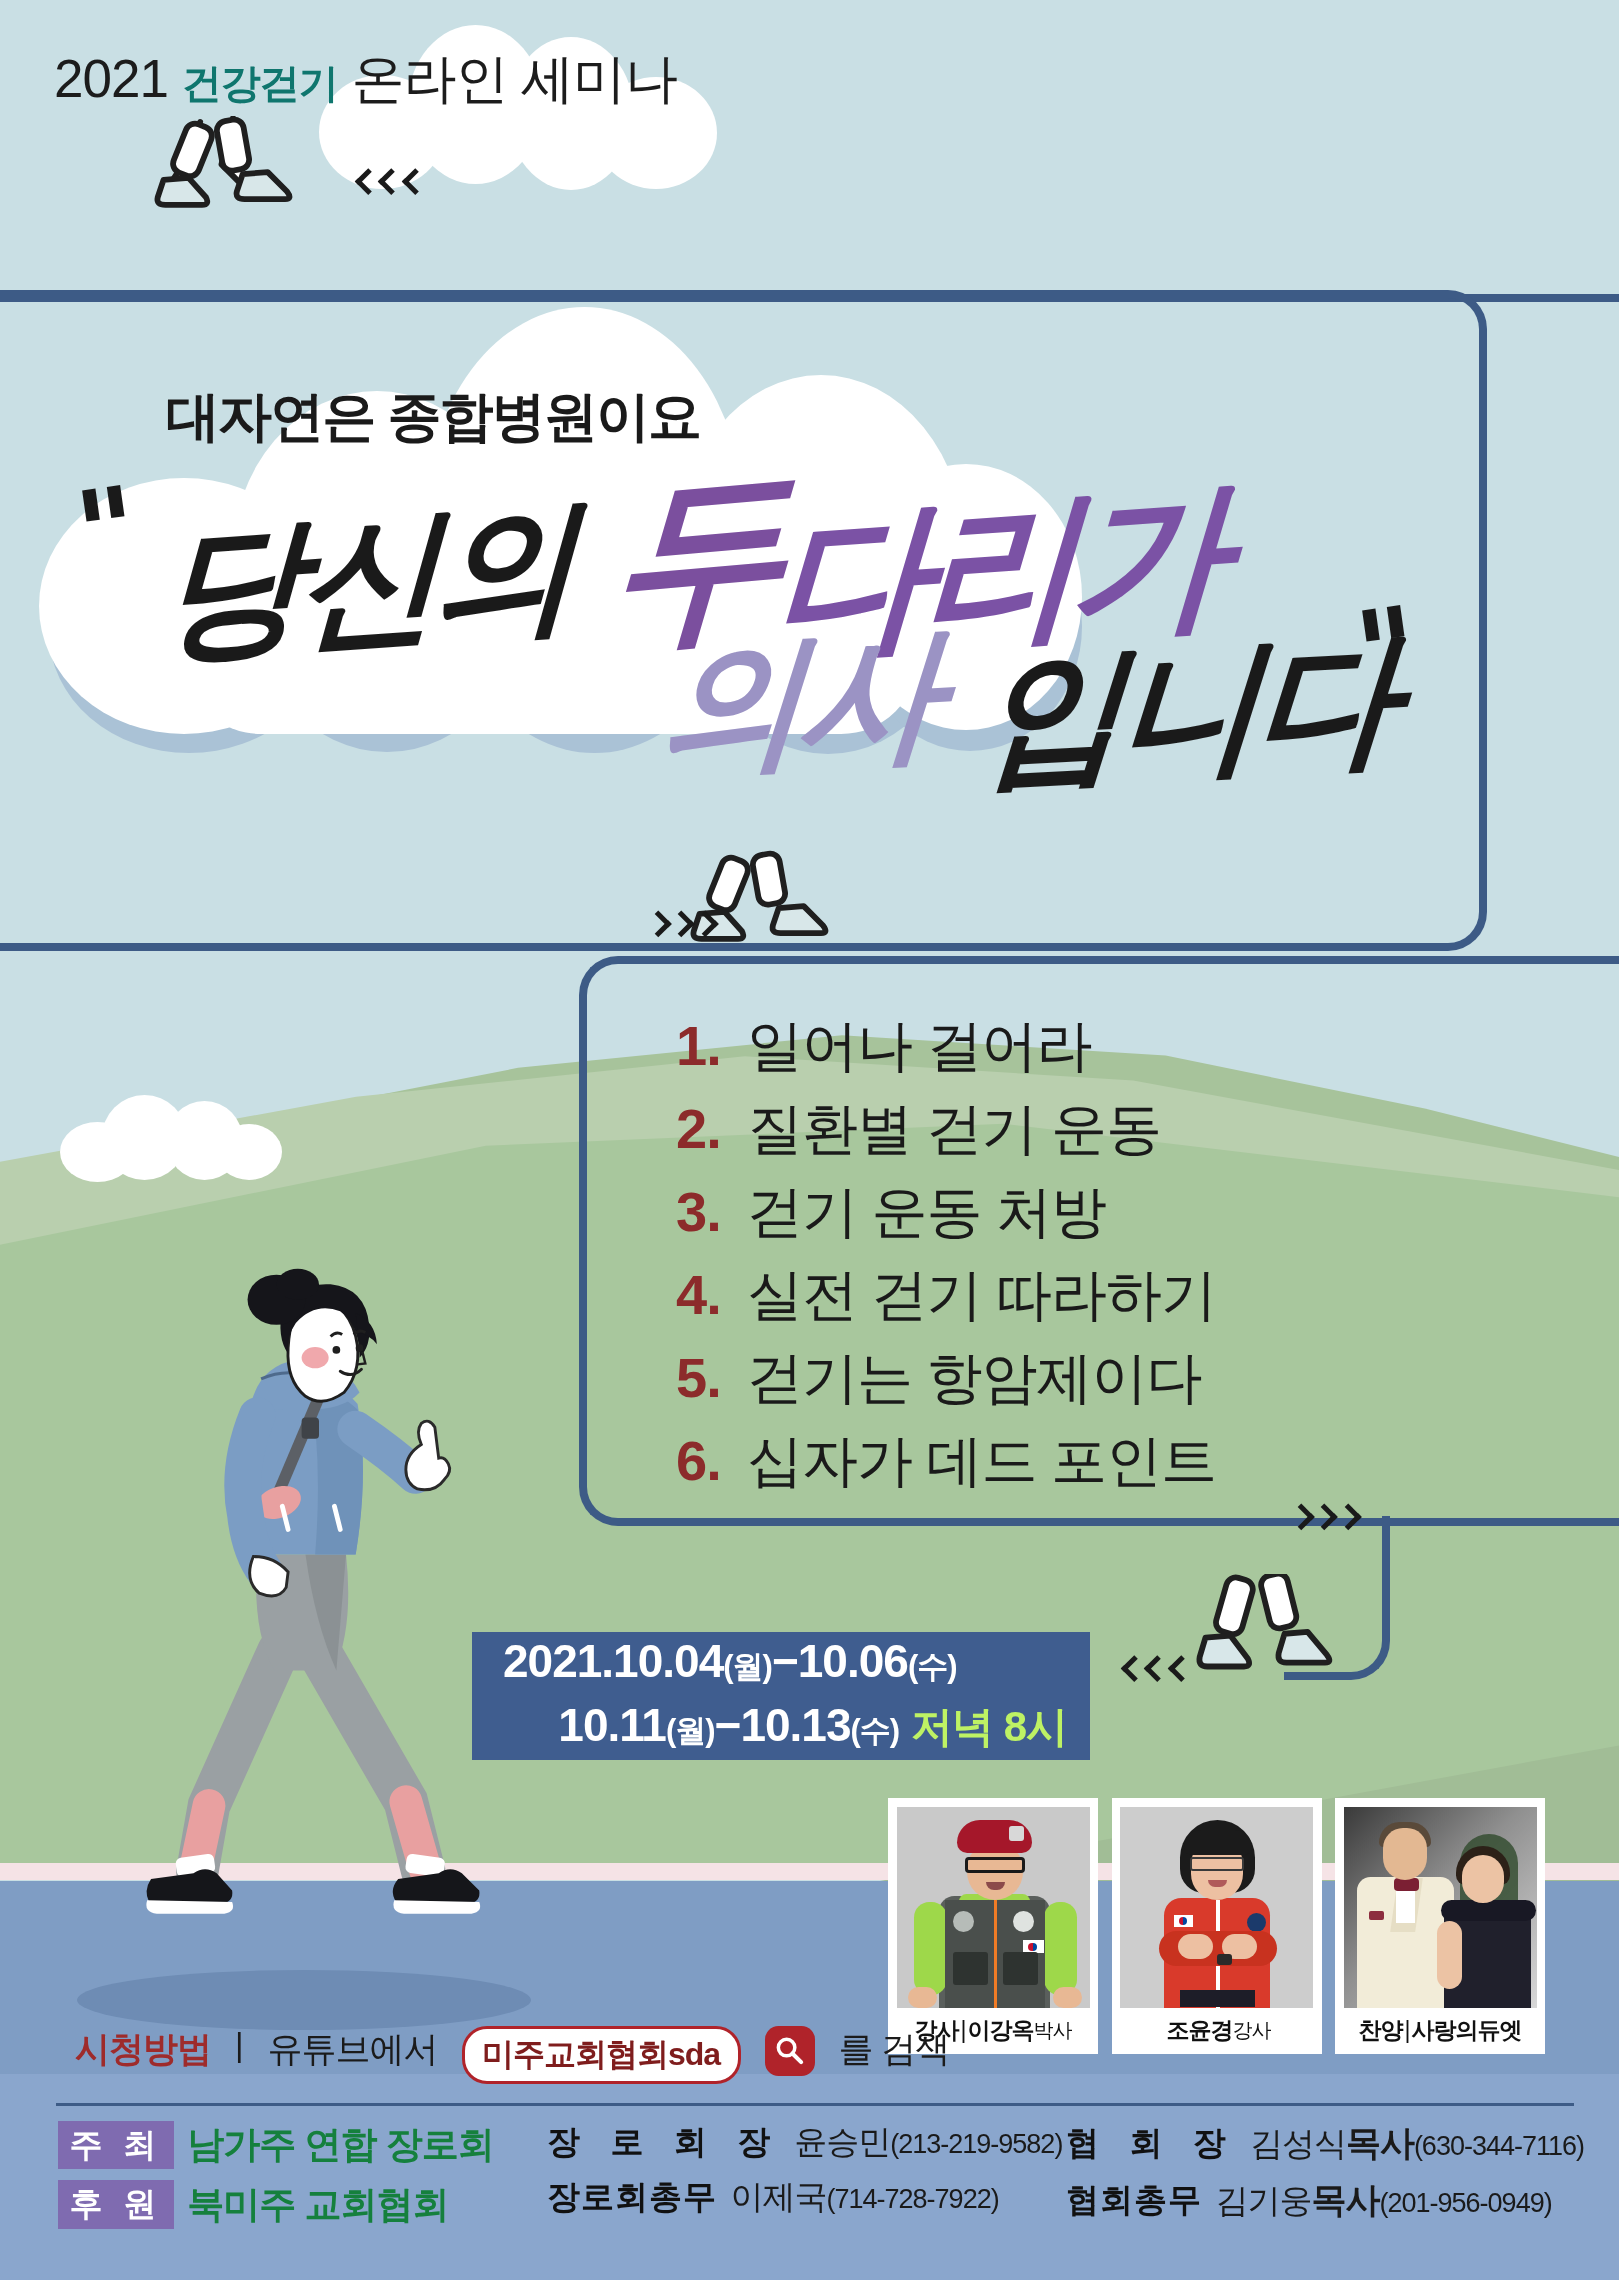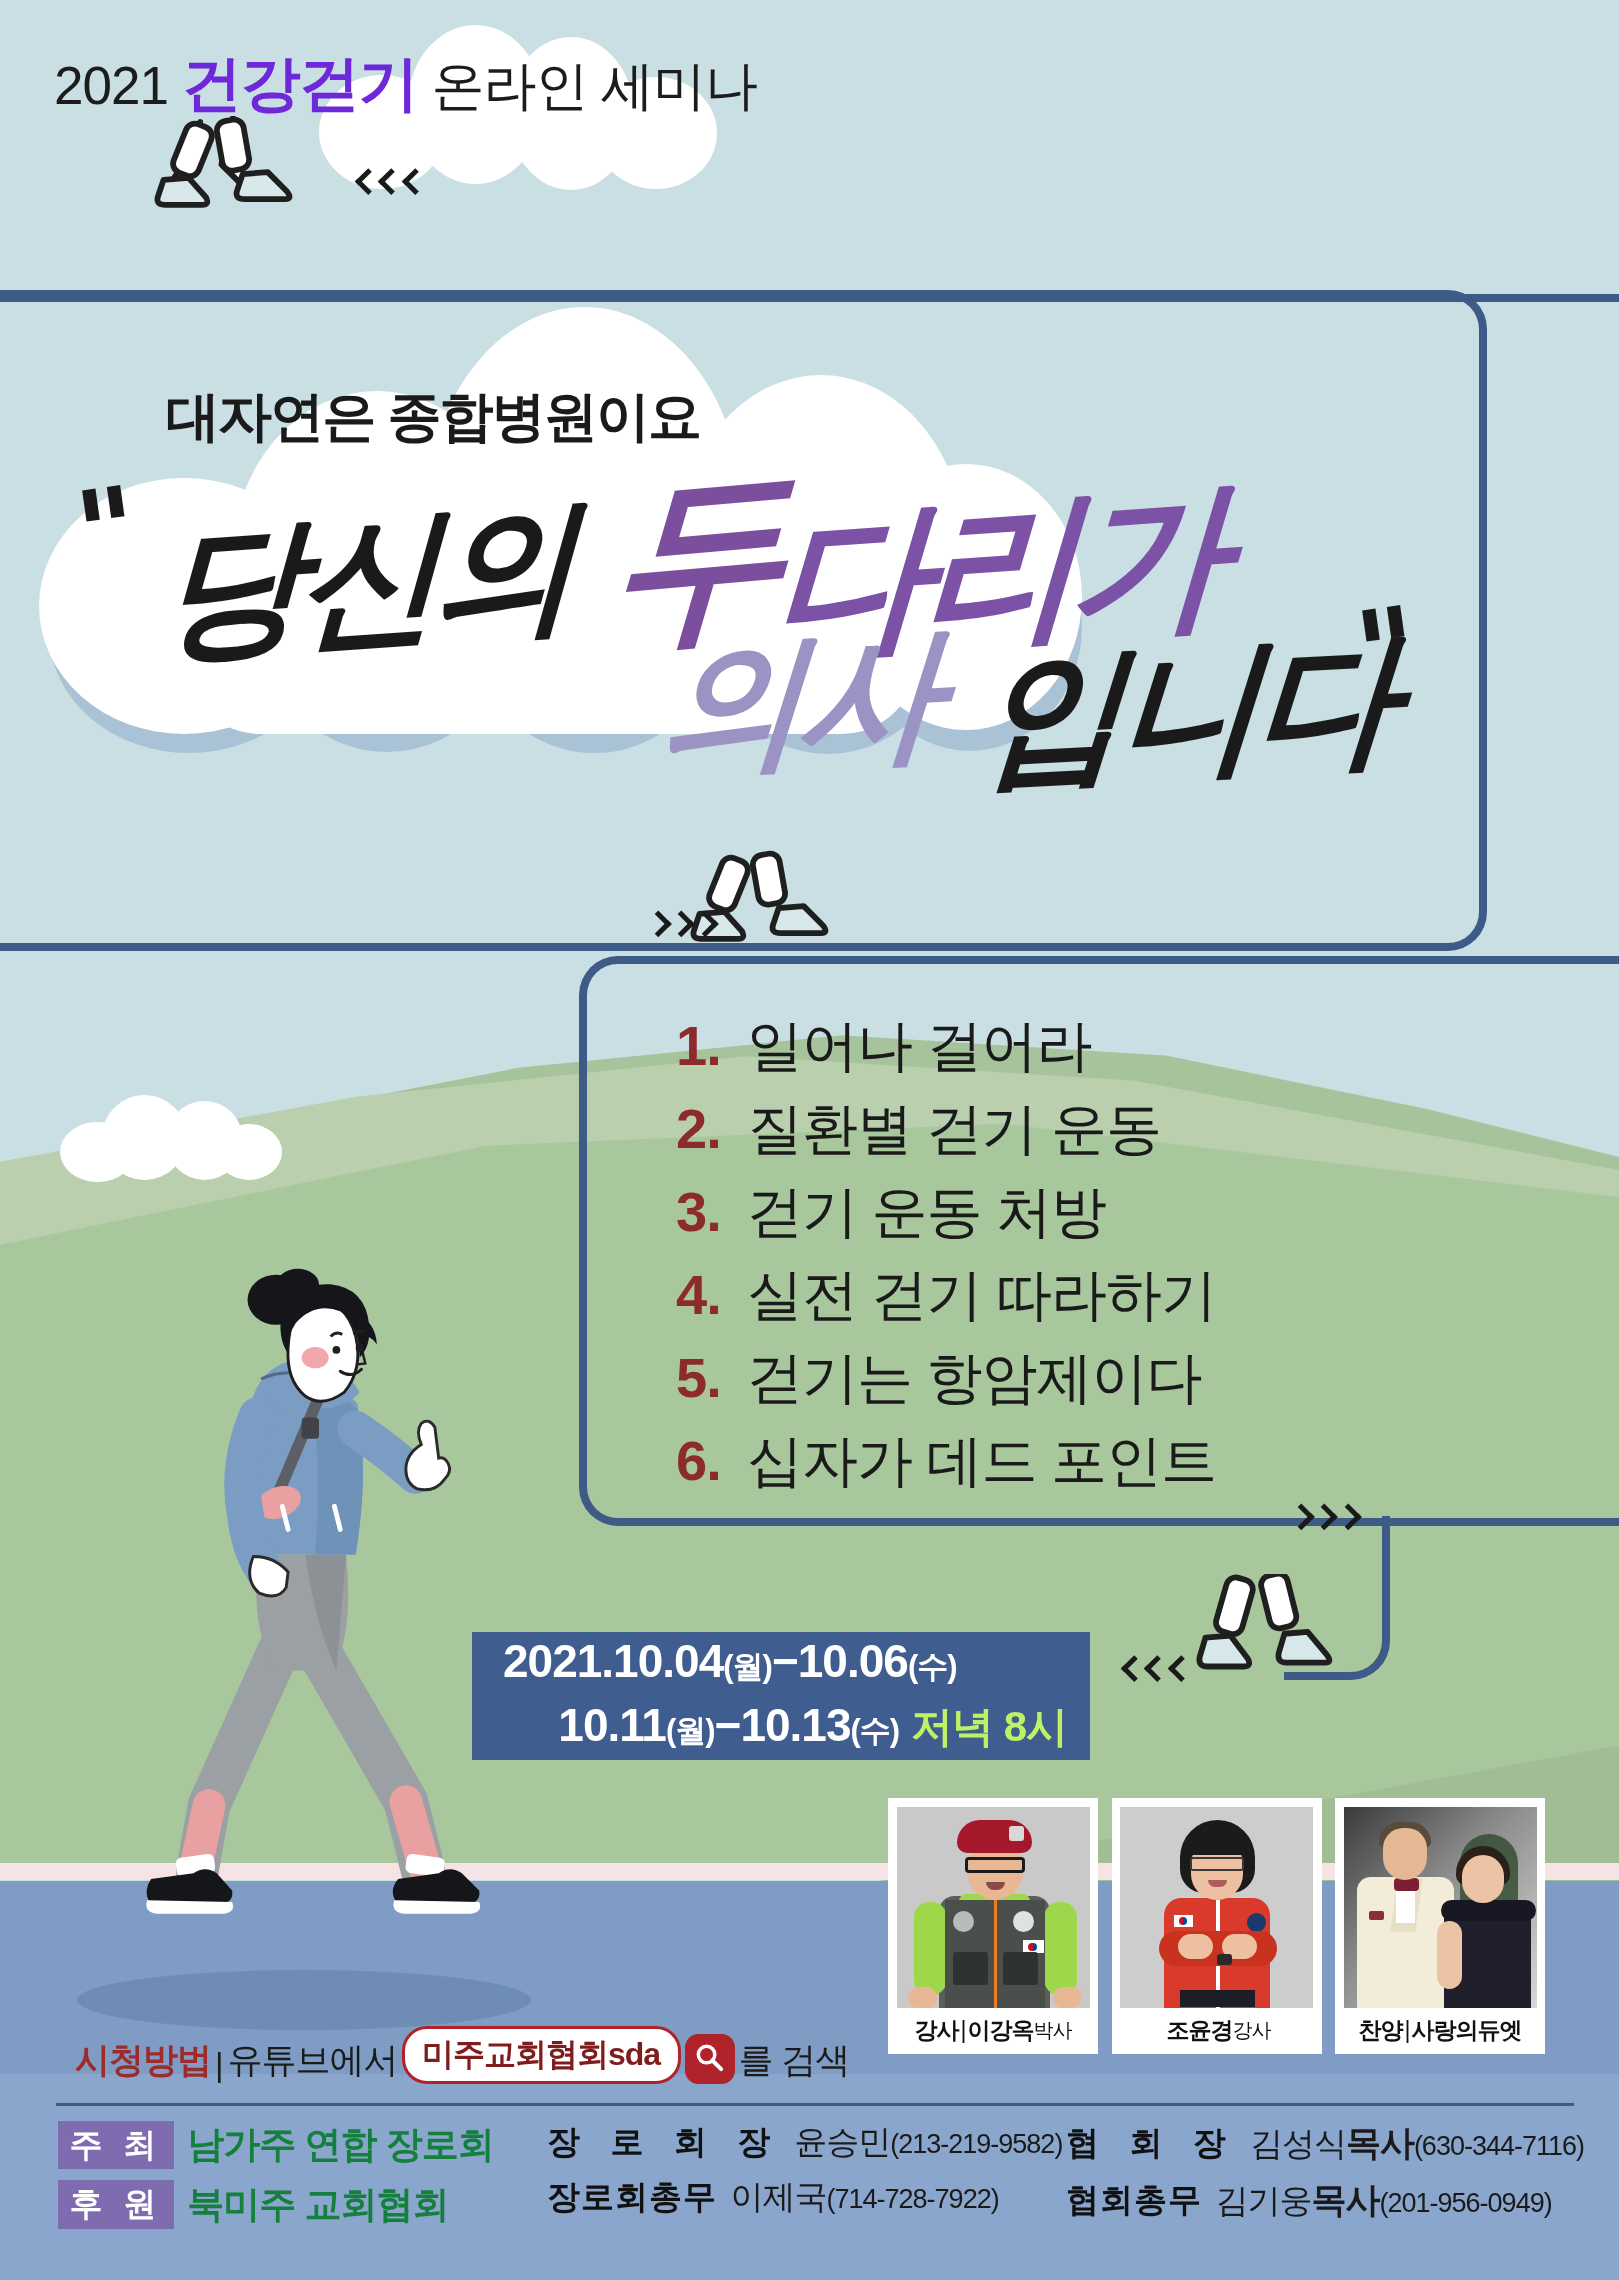--- a/index.html
+++ b/index.html
@@ -81,21 +81,21 @@
   #cloud-small i:nth-child(3){left:106px;top:9.7px;width:77px;height:79px;}
   #cloud-small i:nth-child(4){left:156px;top:33px;width:66px;height:56px;}
 
   
   #top-title{
     position:absolute;left:54px;top:44px;
     font-size:53px;font-weight:700;color:#1c1c1c;letter-spacing:-1px;
     white-space:nowrap;
   }
   #top-title .yr{font-weight:400;}
-  #top-title .hl{color:#6d28d9;font-weight:800;font-size:60px;}
+  #top-title .hl{color:#0f766e;font-weight:800;font-size:40px;}
   #top-title .tail{font-weight:500;}
 
   
   #legs-top{position:absolute;left:150px;top:116px;width:193px;height:92px;}
   #legs-bottom{position:absolute;left:686px;top:850px;width:193px;height:92px;}
   #legs-right{position:absolute;left:1188px;top:1574px;width:193px;height:106px;}
 
   
   #header-rule{position:absolute;left:0;top:294px;width:1619px;height:7.7px;background:#3d5b86;}
 
@@ -237,21 +237,21 @@
   .p3-w-body{position:absolute;left:100px;top:93px;width:87px;height:108px;background:#20202c;border-radius:11.6px 11.6px 0 0;}
   .p3-w-shoulder{position:absolute;left:97px;top:93px;width:95px;height:21px;background:#181824;border-radius:11.6px;}
   .p3-w-arm{position:absolute;left:93px;top:114px;width:25px;height:68px;background:#ecc3a4;border-radius:12.6px;}
 
   
   #woman{position:absolute;left:116px;top:1265px;width:406px;height:695px;}
 
   
   #watch-line{
     position:absolute;left:75px;top:2026px;
-    display:flex;align-items:flex-end;gap:4px;white-space:nowrap;
+    display:flex;align-items:flex-start;gap:24px;white-space:nowrap;
   }
   #watch-line .lbl{color:#9e2b2b;font-weight:800;font-size:35px;letter-spacing:-1px;}
   #watch-line .sep{color:#1b1b1b;font-weight:500;font-size:33px;}
   #watch-line .pre{color:#1b1b1b;font-weight:500;font-size:35px;letter-spacing:-1px;}
   #watch-line .chip{
     background:#ffffff;border:3.9px solid #b0232a;border-radius:25px;
     padding:3.9px 17.4px;font-size:32px;font-weight:800;color:#7f1d1d;letter-spacing:-1px;
   }
   #watch-line .mag{
     width:50px;height:50px;border-radius:13.5px;background:#b0232a;

